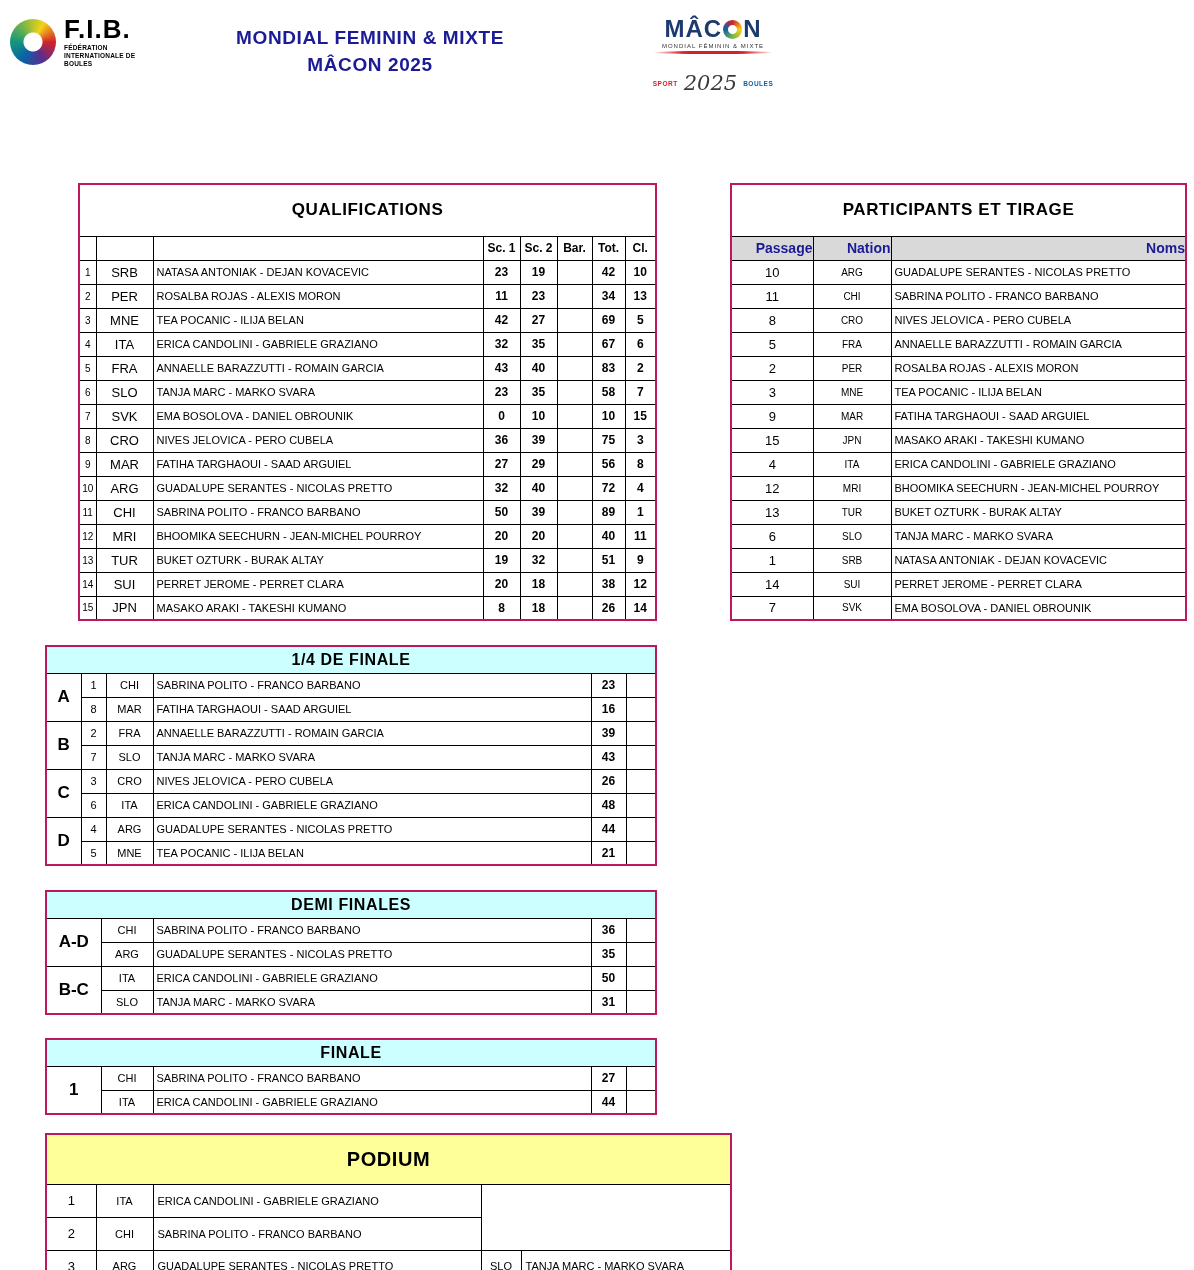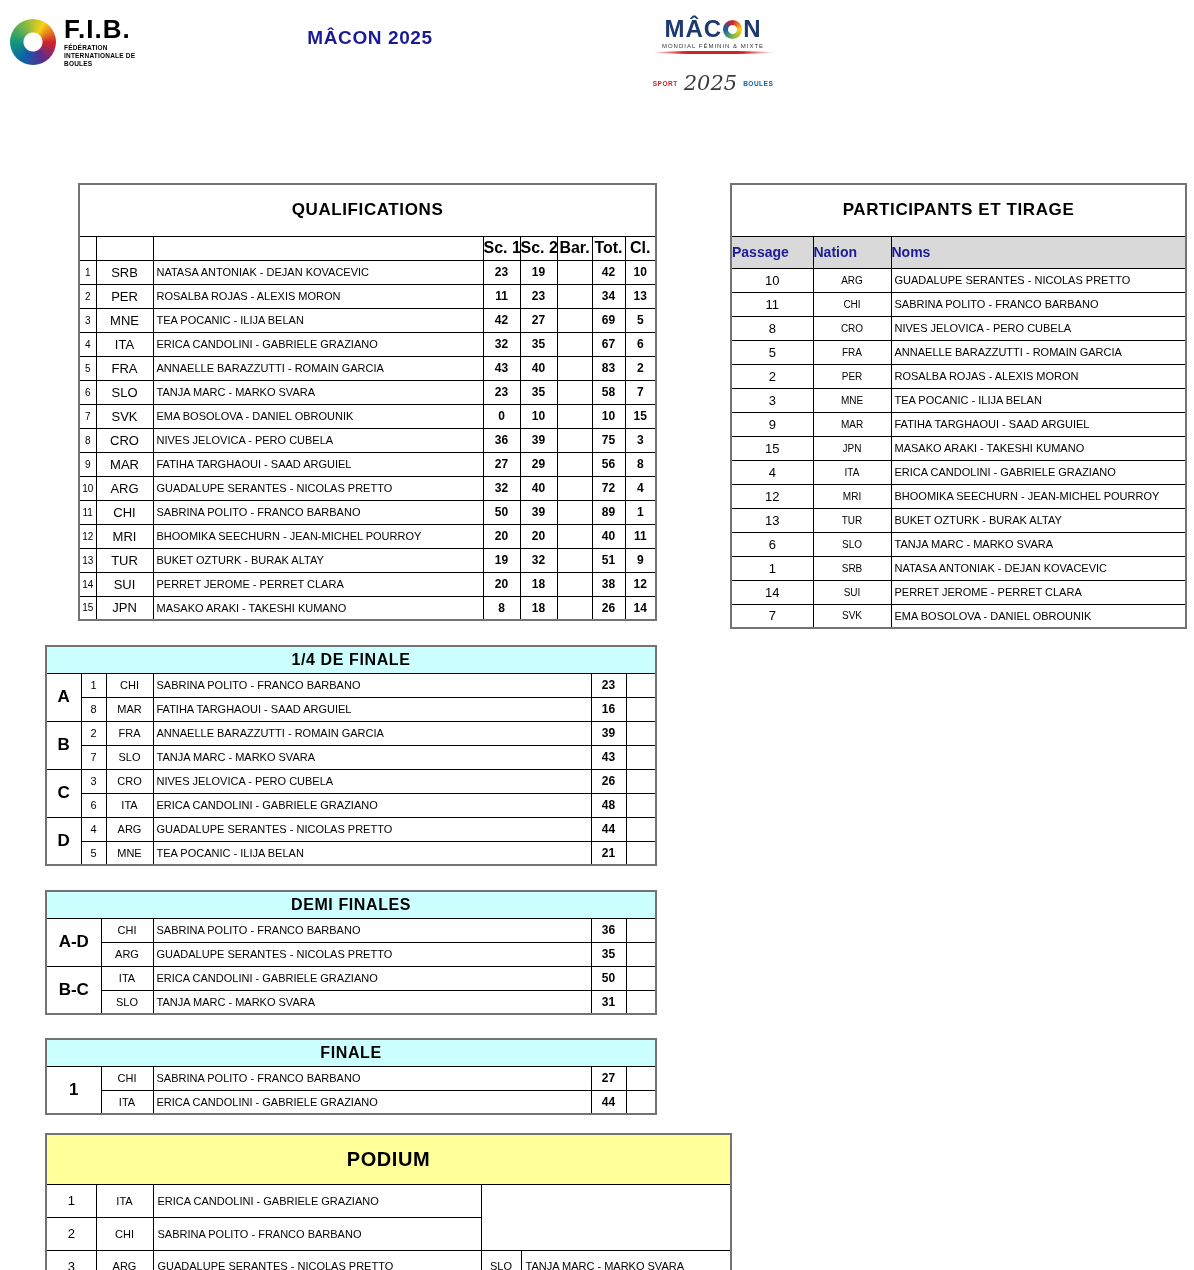--- a/index.html
+++ b/index.html
@@ -37,43 +37,43 @@
   .macon-tag-left { font-size:6.5px; color:#d2232a; font-weight:bold; letter-spacing:0.5px; }
   .macon-tag-right { font-size:6.5px; color:#0a62a8; font-weight:bold; letter-spacing:0.5px; }
   .macon-year { font-family:"DejaVu Serif", serif; font-style:italic; font-size:21px; color:#3a3a3a; }
 
   
   .banner { left:45px; top:120px; width:620px; height:37px; background:#d9d9d9;
     border:2px solid #444; display:flex; align-items:center; justify-content:center;
     color:#1b1b96; font-weight:bold; font-size:16px; letter-spacing:0.8px; }
 
   
-  table.tbl { border-collapse:collapse; table-layout:fixed; background:#fff; border:2px solid #737373; }
+  table.tbl { border-collapse:collapse; table-layout:fixed; background:#fff; border:2px solid #be185d; }
   .tbl th, .tbl td { border:1px solid #000; overflow:hidden; white-space:nowrap; vertical-align:middle; }
   .tbl-title { height:52px; font-size:17px; font-weight:bold; text-align:center; letter-spacing:0.6px; background:#fff; }
 
   
   .pos-qual { left:78px; top:183px; }
   .qual { width:577px; }
   .qual col:nth-child(1){width:17px} .qual col:nth-child(2){width:57px}
   .qual col:nth-child(3){width:330px} .qual col:nth-child(4){width:37px}
   .qual col:nth-child(5){width:37px} .qual col:nth-child(6){width:35px}
   .qual col:nth-child(7){width:33px} .qual col:nth-child(8){width:31px}
-  .qual .cols th { height:24px; font-size:16px; font-weight:bold; text-align:center; }
+  .qual .cols th { height:24px; font-size:12px; font-weight:bold; text-align:center; }
   .qual tbody td { height:24px; }
   .q-num { font-size:10px; text-align:center; }
   .q-nation { font-size:13px; text-align:center; }
   .q-names { font-size:11px; padding-left:3px; text-align:left; }
   .q-score { font-size:12px; font-weight:bold; text-align:center; }
 
   
   .pos-part { left:730px; top:183px; }
   .part { width:455px; }
   .part col:nth-child(1){width:82px} .part col:nth-child(2){width:78px} .part col:nth-child(3){width:295px}
-  .part .cols th { height:32px; font-size:14px; font-weight:bold; color:#1b1b96; background:#d9d9d9; text-align:left; }
+  .part .cols th { height:24px; font-size:14px; font-weight:bold; color:#1b1b96; background:#d9d9d9; text-align:right; }
   .part tbody td { height:24px; }
   .p-passage { font-size:13px; text-align:center; }
   .p-nation { font-size:10px; text-align:center; }
   .p-noms { font-size:11px; padding-left:3px; text-align:left; }
 
   
   .pos-qf { left:45px; top:645px; }
   .pos-sf { left:45px; top:890px; }
   .pos-fin { left:45px; top:1038px; }
   .ko { width:610px; }
@@ -109,20 +109,21 @@
 
   <div class="abs fib-logo">
     <div class="fib-swirl"></div>
     <div>
       <div class="fib-name">F.I.B.</div>
       <div class="fib-sub">FÉDÉRATION INTERNATIONALE DE BOULES</div>
     </div>
   </div>
 
   <div class="abs main-title">
+    <div>MONDIAL FEMININ &amp; MIXTE</div>
     <div>MÂCON 2025</div>
   </div>
 
   <div class="abs macon-logo">
     <div class="macon-word">
       <span>MÂC</span>
       <span class="macon-o"></span>
       <span>N</span>
     </div>
     <div class="macon-sub">MONDIAL FÉMININ &amp; MIXTE</div>

